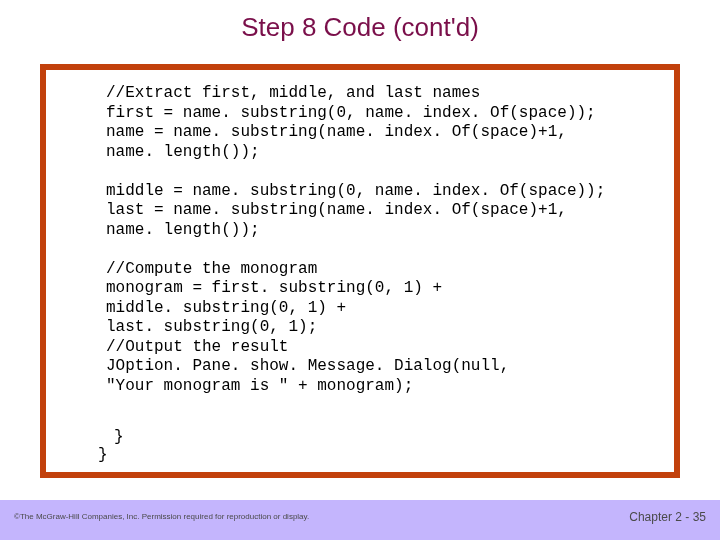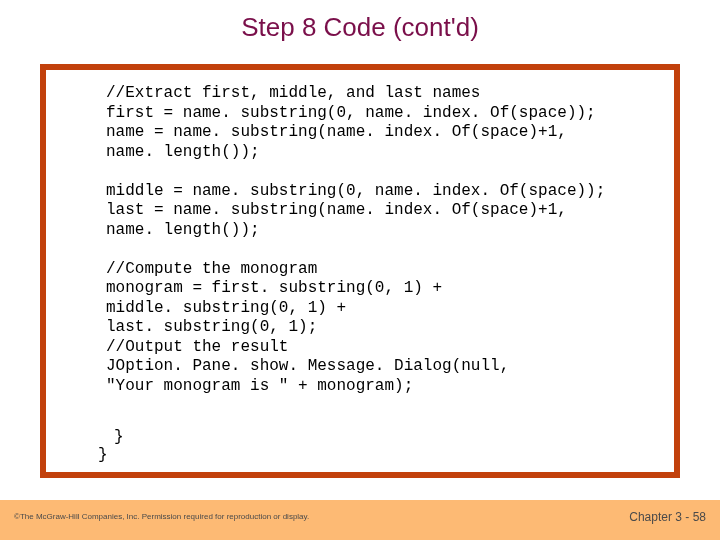--- a/index.html
+++ b/index.html
@@ -57,21 +57,21 @@
     position: absolute;
     left: 52px;
     bottom: 6px;
   }
   .footer {
     position: absolute;
     bottom: 0;
     left: 0;
     right: 0;
     height: 40px;
-    background: #fdba74;
+    background: #c4b5fd;
     box-sizing: border-box;
     padding: 12px 14px 0 14px;
   }
   .footer-left {
     font-size: 8px;
     color: #4a4a4a;
     float: left;
   }
   .footer-right {
     font-size: 12px;
@@ -103,16 +103,16 @@
 last. substring(0, 1);
 //Output the result
 JOption. Pane. show. Message. Dialog(null,
 "Your monogram is " + monogram);</div>
     <div class="closing close1">}</div>
     <div class="closing close2">}</div>
   </div>
 
   <div class="footer">
     <div class="footer-left">©The McGraw-Hill Companies, Inc. Permission required for reproduction or display.</div>
-    <div class="footer-right">Chapter 3 - 58</div>
+    <div class="footer-right">Chapter 2 - 35</div>
   </div>
 
 </div>
 
 </body></html>

